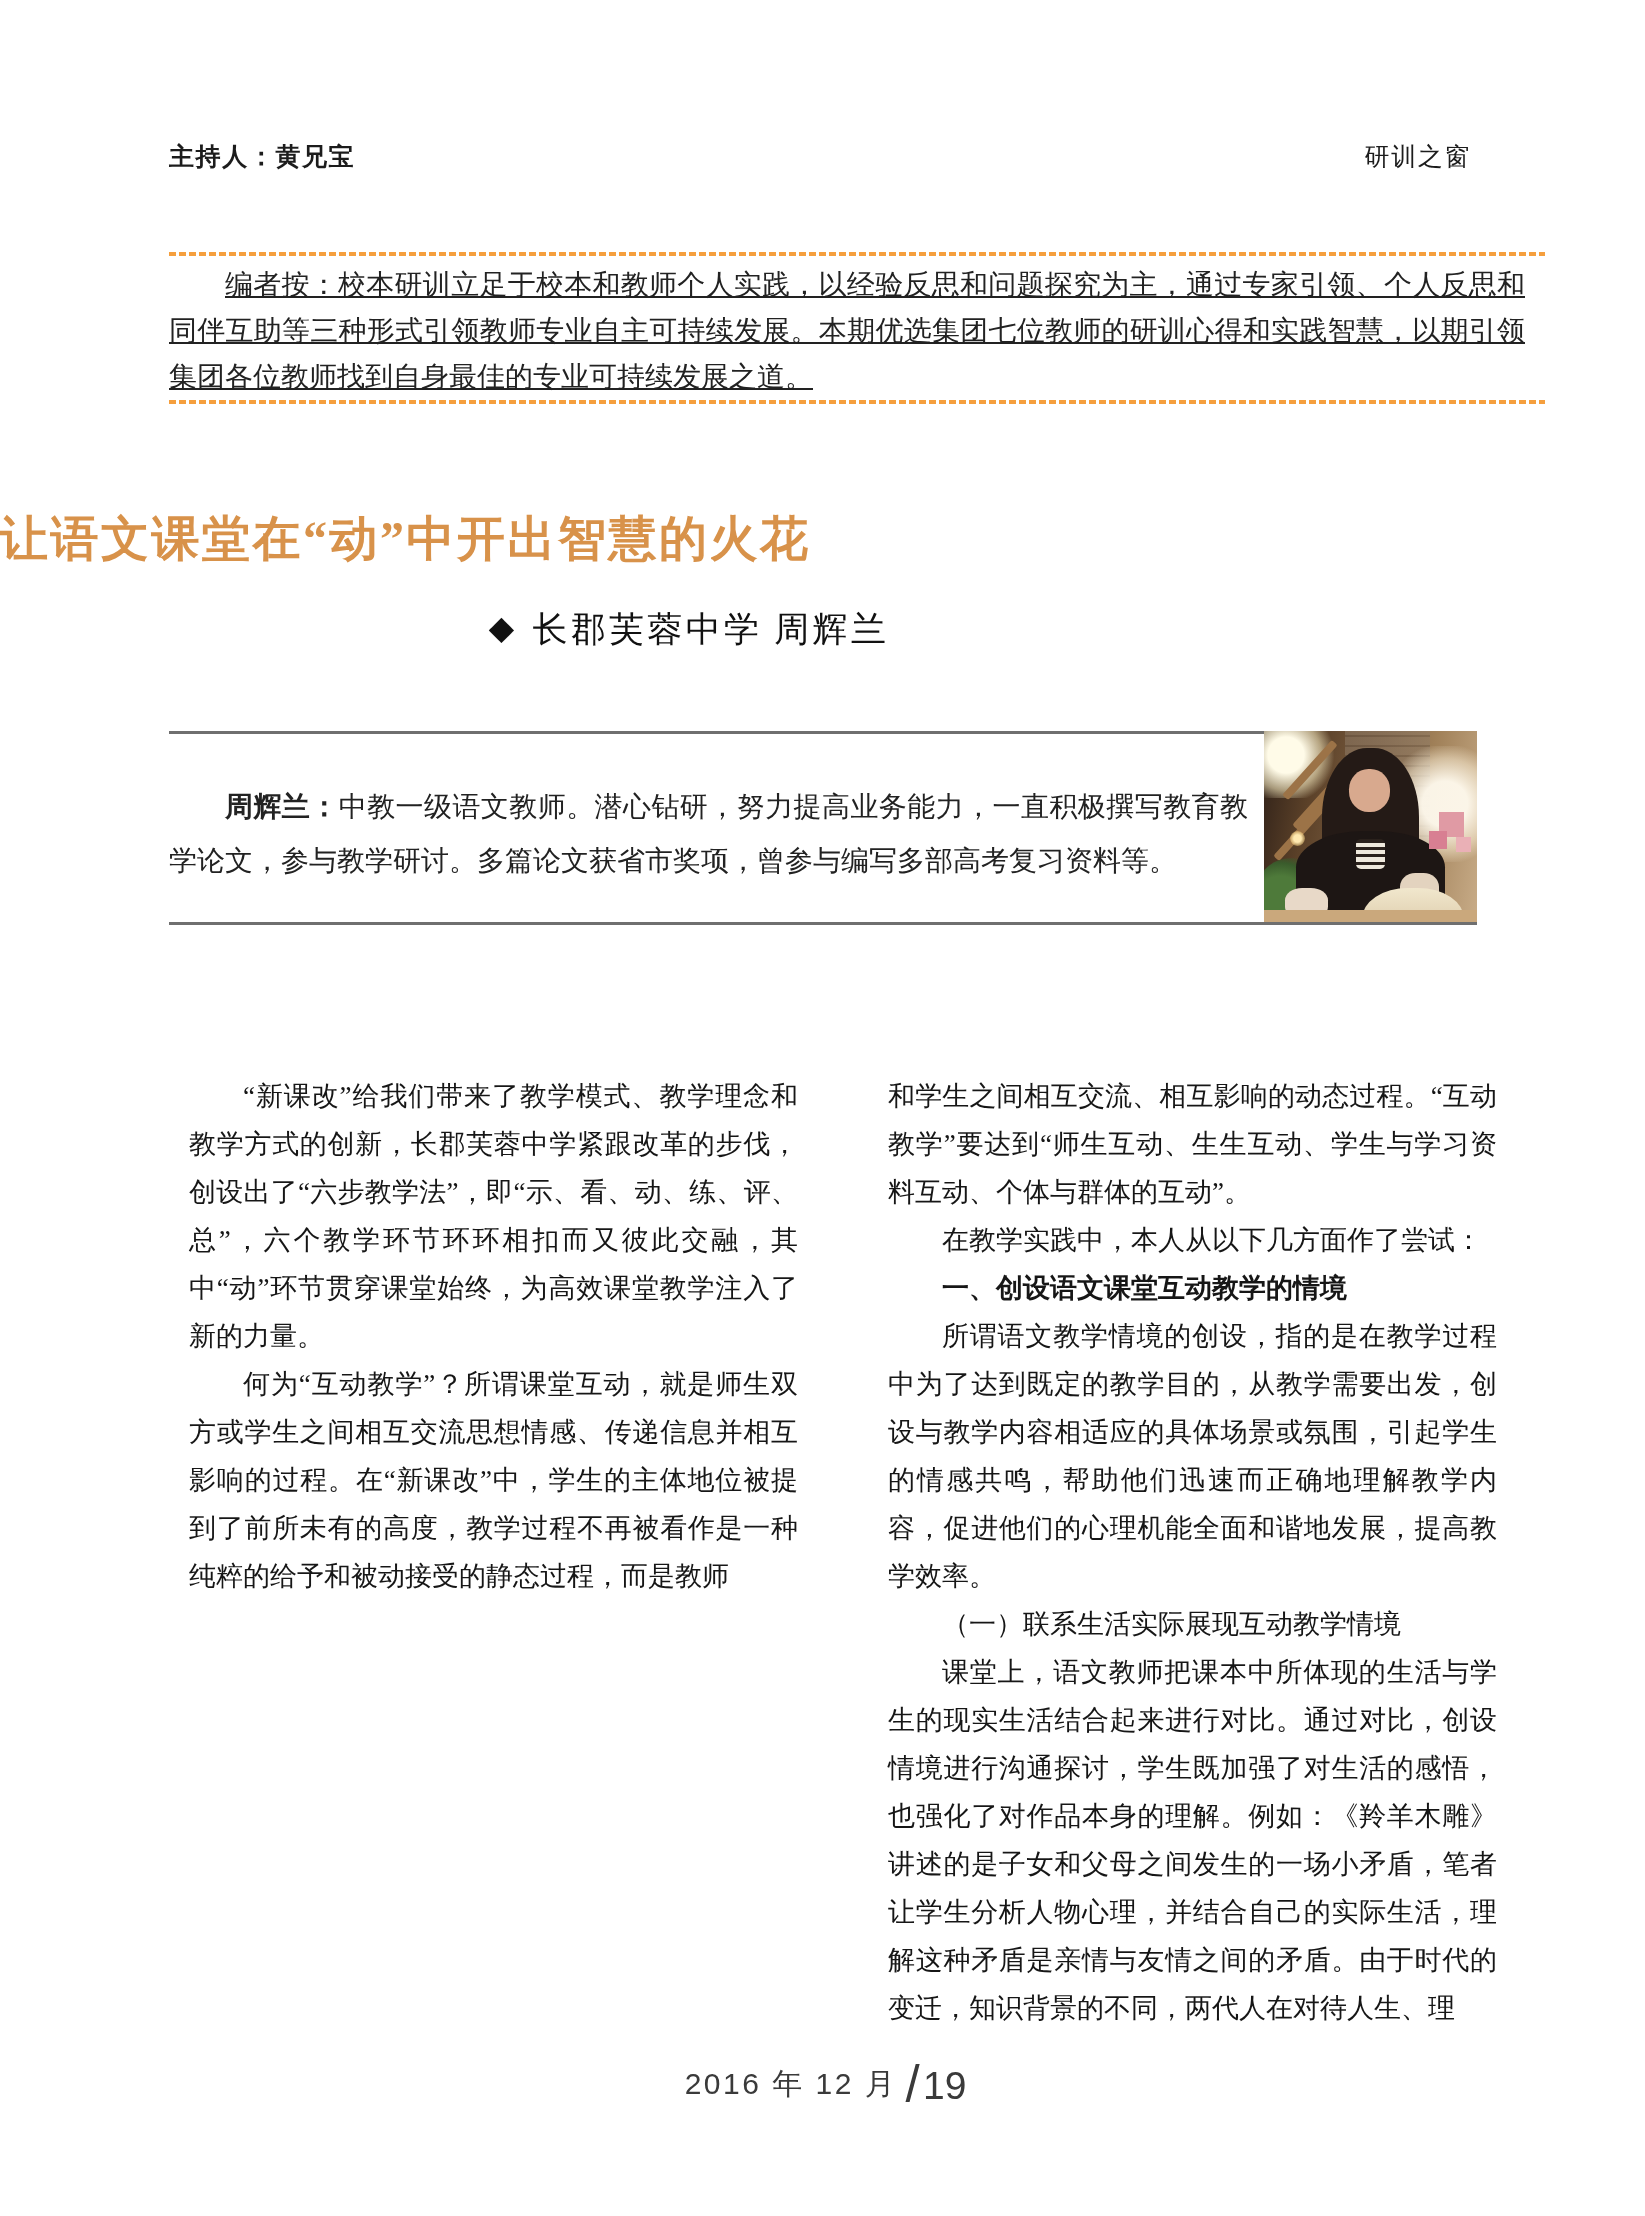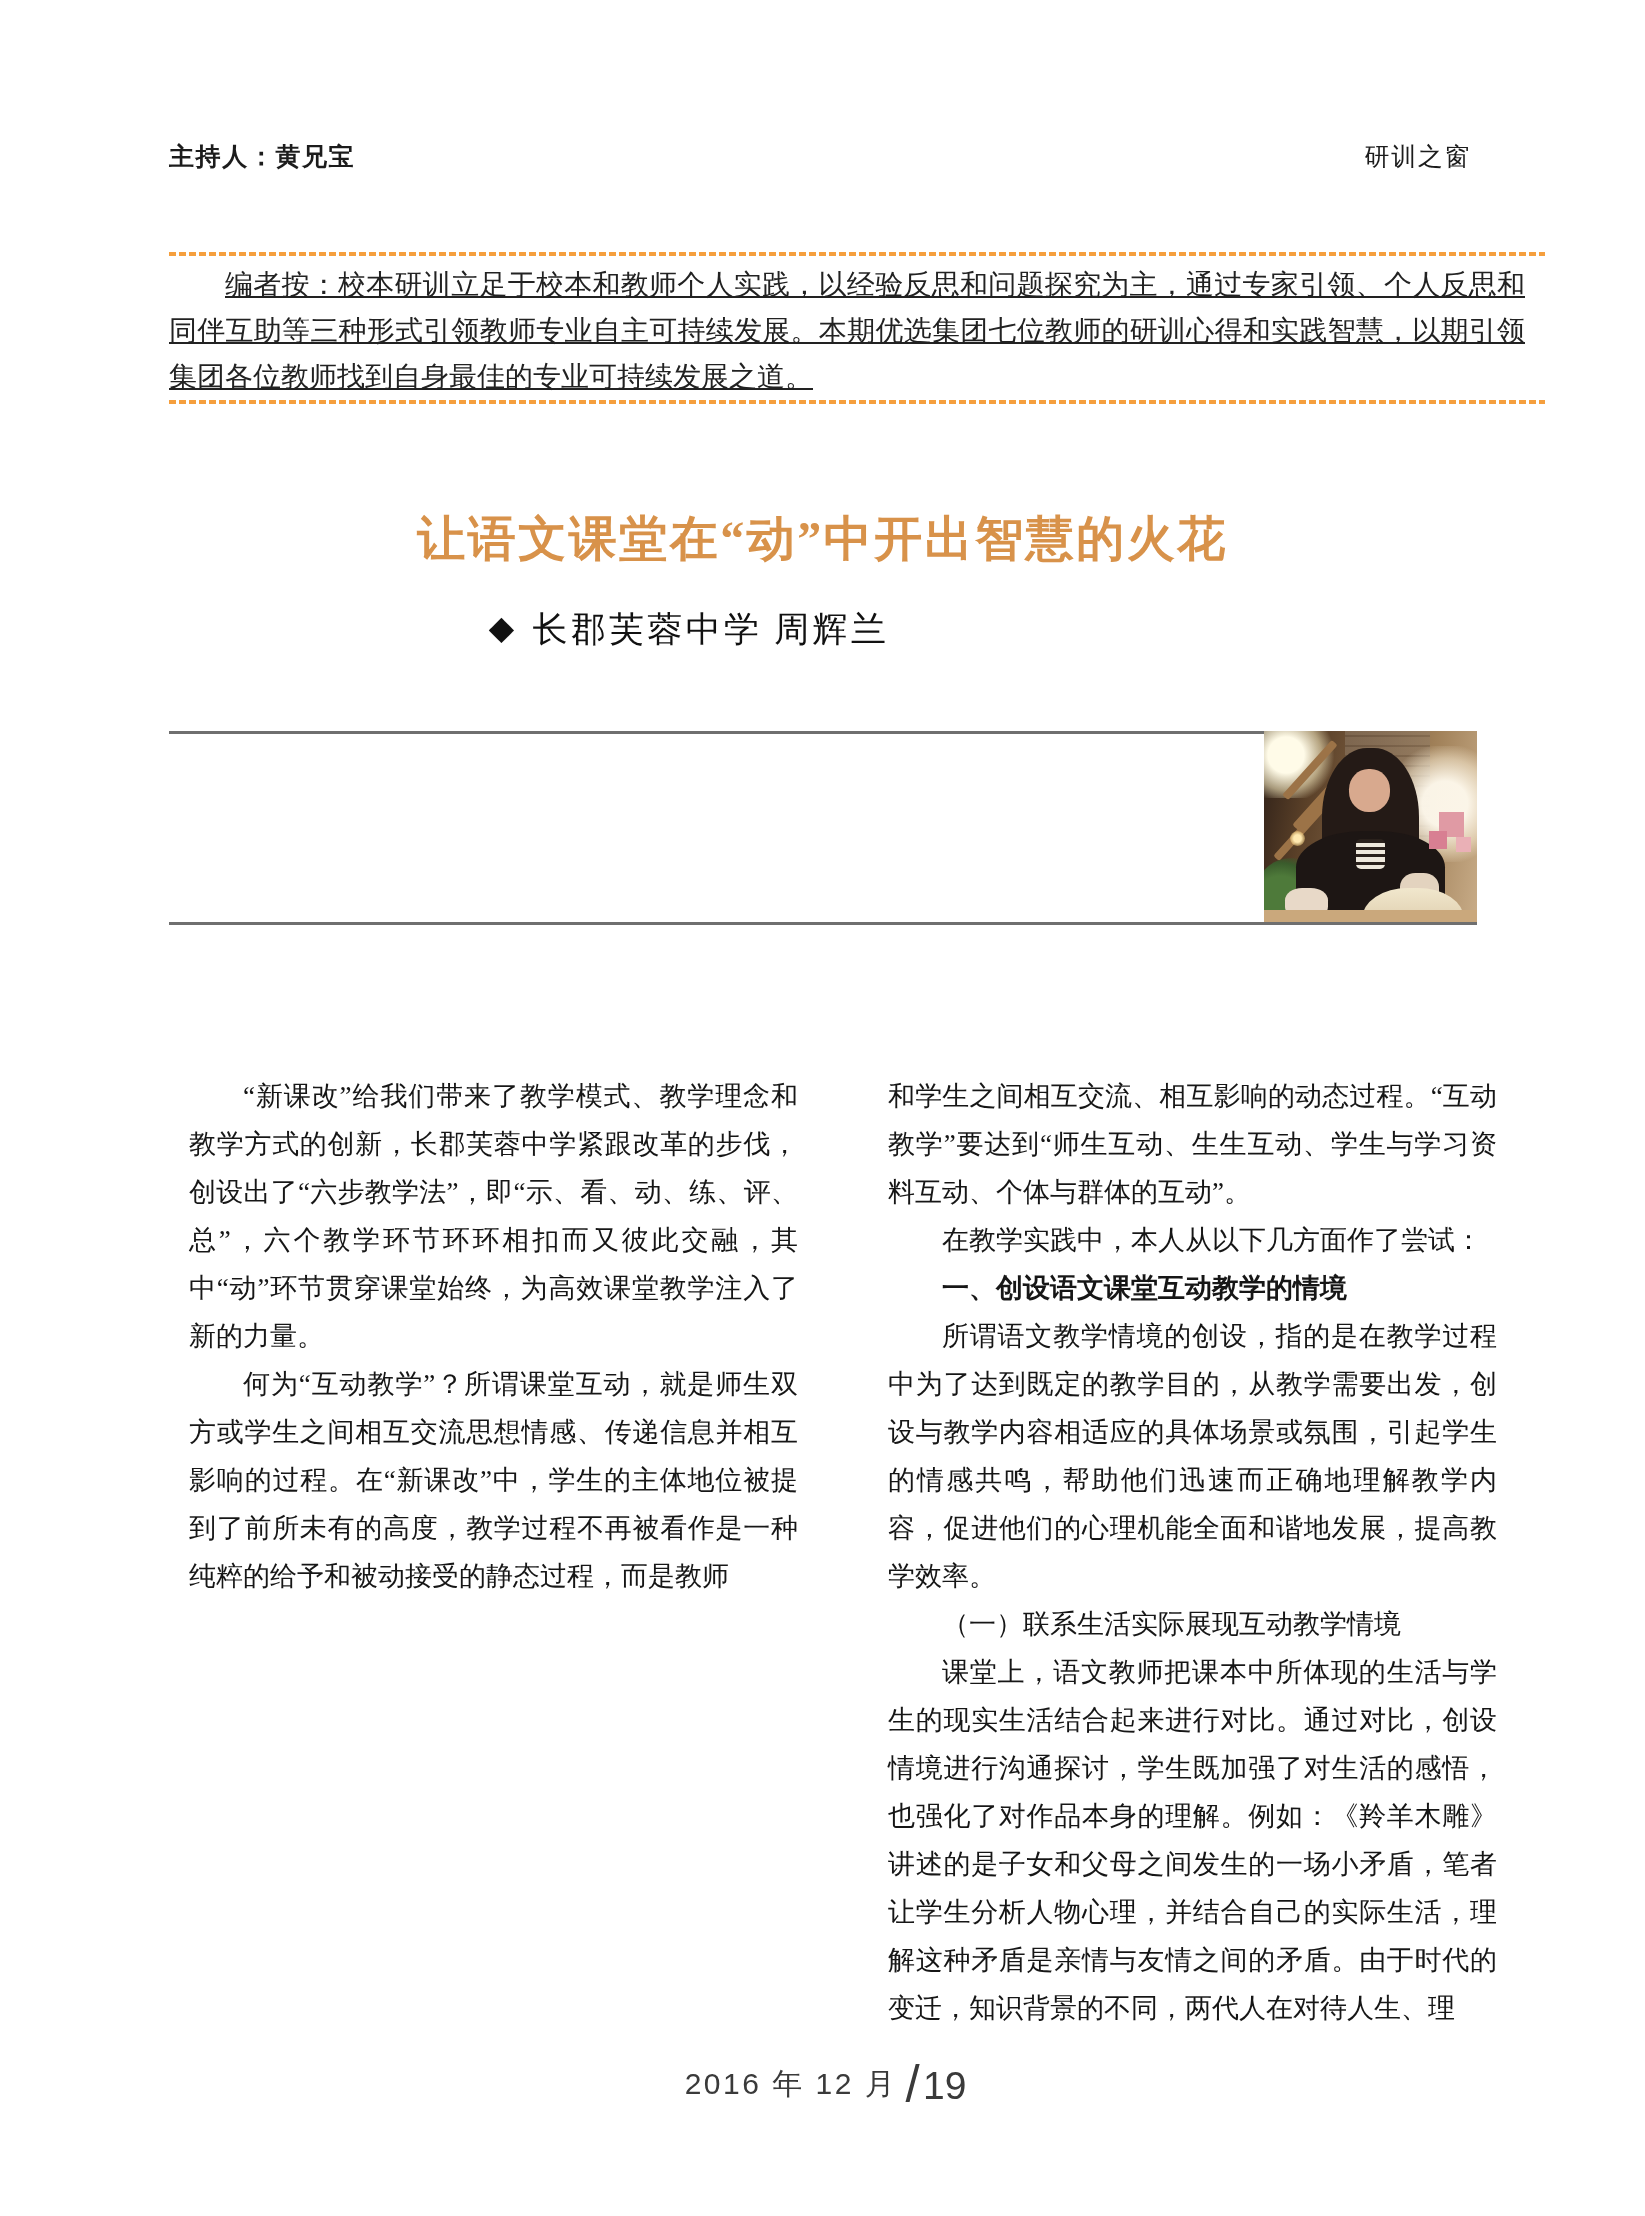--- a/index.html
+++ b/index.html
@@ -36,21 +36,21 @@
     position:absolute;left:169px;top:262px;width:1356px;
     font-size:28px;line-height:46px;
     text-indent:2em;text-align:justify;text-justify:inter-character;
     color:#222222;
     text-decoration:underline;
   }
 
   
   .title{
     position:absolute;left:0;top:507px;width:1645px;
-    text-align:center;
+    text-align:left;
     font-size:48px;font-weight:bold;letter-spacing:2.5px;
     color:#d8924a;
   }
   .author-line{
     position:absolute;left:0;top:606px;width:1378px;
     text-align:center;font-size:35px;letter-spacing:3.3px;color:#111111;
   }
   .author-line .diamond{font-size:33px;margin-right:15px;vertical-align:1.6px;}
 
   
@@ -176,20 +176,23 @@
   <div class="dots dots-top"></div>
   <div class="editor-note">编者按：校本研训立足于校本和教师个人实践，以经验反思和问题探究为主，通过专家引领、个人反思和同伴互助等三种形式引领教师专业自主可持续发展。本期优选集团七位教师的研训心得和实践智慧，以期引领集团各位教师找到自身最佳的专业可持续发展之道。</div>
   <div class="dots dots-bottom"></div>
 
   <div class="title">让语文课堂在“动”中开出智慧的火花</div>
   <div class="author-line">
     <span class="diamond sans">◆</span><span>长郡芙蓉中学  周辉兰</span>
   </div>
 
   <div class="rule rule-top"></div>
+  <div class="bio-text">
+    <span class="bio-name">周辉兰：</span><span>中教一级语文教师。潜心钻研，努力提高业务能力，一直积极撰写教育教学论文，参与教学研讨。多篇论文获省市奖项，曾参与编写多部高考复习资料等。</span>
+  </div>
   <div class="photo">
     <div class="ph-brick"></div>
     <div class="ph-glow-left"></div>
     <div class="ph-stair1"></div>
     <div class="ph-stair2"></div>
     <div class="ph-stair3"></div>
     <div class="ph-lamp"></div>
     <div class="ph-glow-right"></div>
     <div class="ph-plant"></div>
     <div class="ph-hair"></div>

